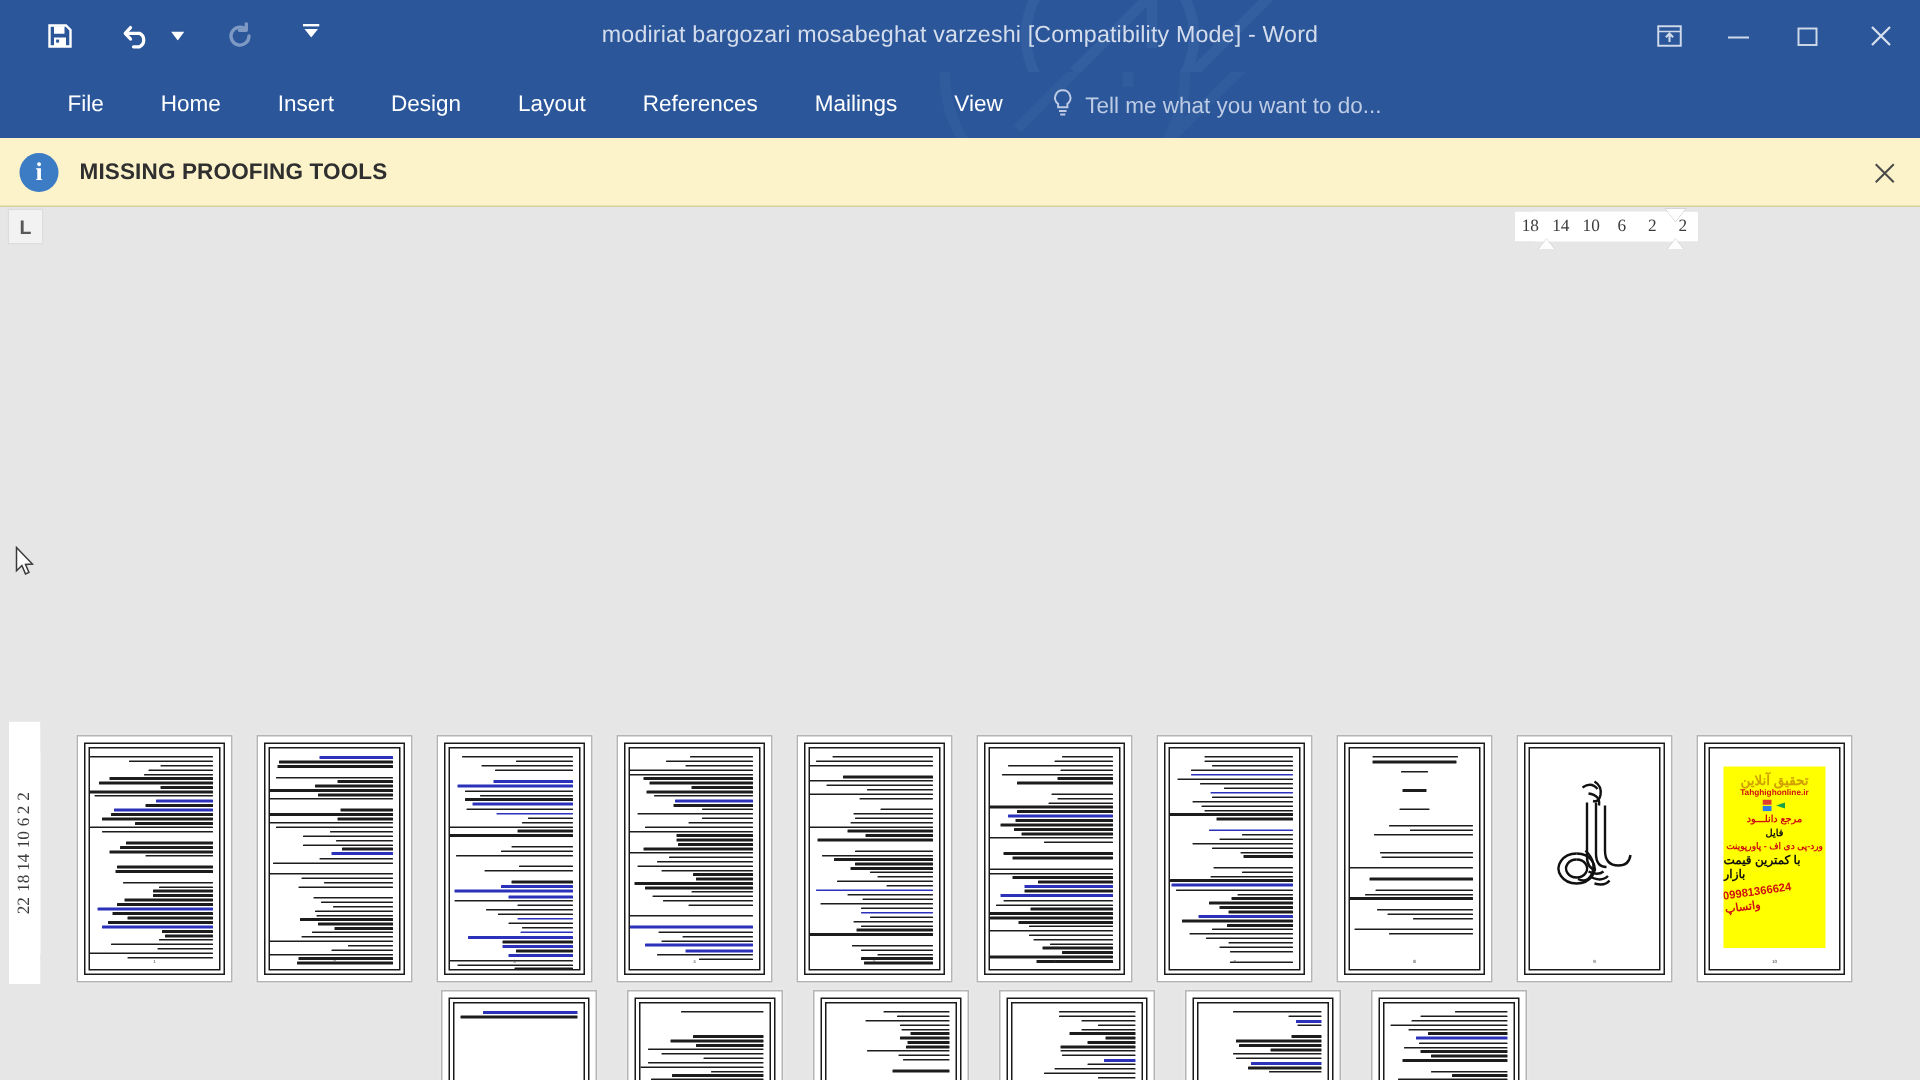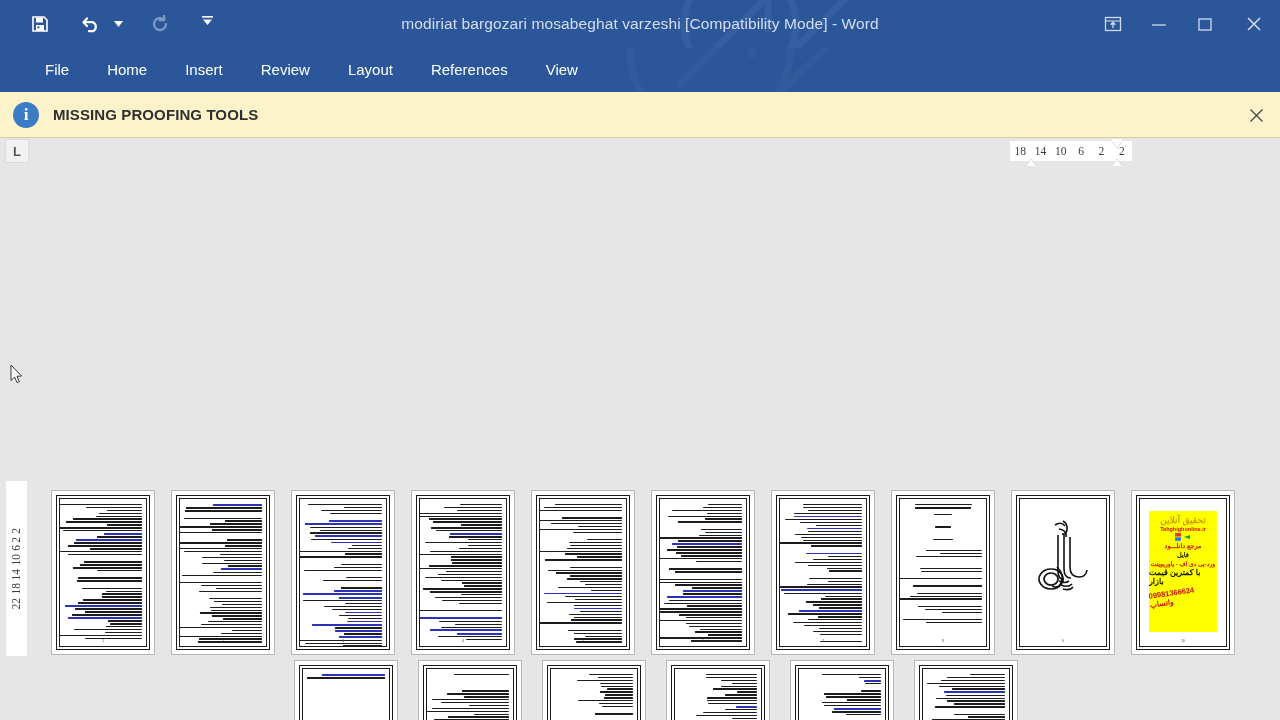--- a/index.html
+++ b/index.html
@@ -471,26 +471,37 @@
       <path d="M214 162 L340 40"></path>
       <path d="M0 170 L70 170"></path>
       <circle cx="72" cy="170" r="7"></circle>
     </g>
   </svg>
 
   <div class="tabs">
     <div class="tab">File</div>
     <div class="tab">Home</div>
     <div class="tab">Insert</div>
-    <div class="tab">Review</div>
+    <div class="tab">Design</div>
     <div class="tab">Layout</div>
     <div class="tab">References</div>
+    <div class="tab">Mailings</div>
     <div class="tab">View</div>
   </div>
 
+  <div class="tellme">
+    <span>
+      <svg width="15" height="19" viewBox="0 0 15 19">
+        <path d="M7.5 1.2 a5 5 0 0 1 3.1 9 v2.3 h-6.2 v-2.3 a5 5 0 0 1 3.1 -9 Z" fill="none" stroke="#bdcbe4" stroke-width="1.3"></path>
+        <line x1="5" y1="15" x2="10" y2="15" stroke="#bdcbe4" stroke-width="1.3"></line>
+        <line x1="5.8" y1="17.3" x2="9.2" y2="17.3" stroke="#bdcbe4" stroke-width="1.3"></line>
+      </svg>
+    </span>
+    <span>Tell me what you want to do...</span>
+  </div>
 
 </div>
 
 <div class="msgbar">
   <div class="msg-info">i</div>
   <div class="msg-strong">MISSING PROOFING TOOLS</div>
   <div class="msg-close">
     <svg width="15" height="15" viewBox="0 0 15 15">
         <path d="M1.5 1.5 L13.5 13.5 M13.5 1.5 L1.5 13.5" stroke="#4a4a4a" stroke-width="1.4"></path>
       </svg>

